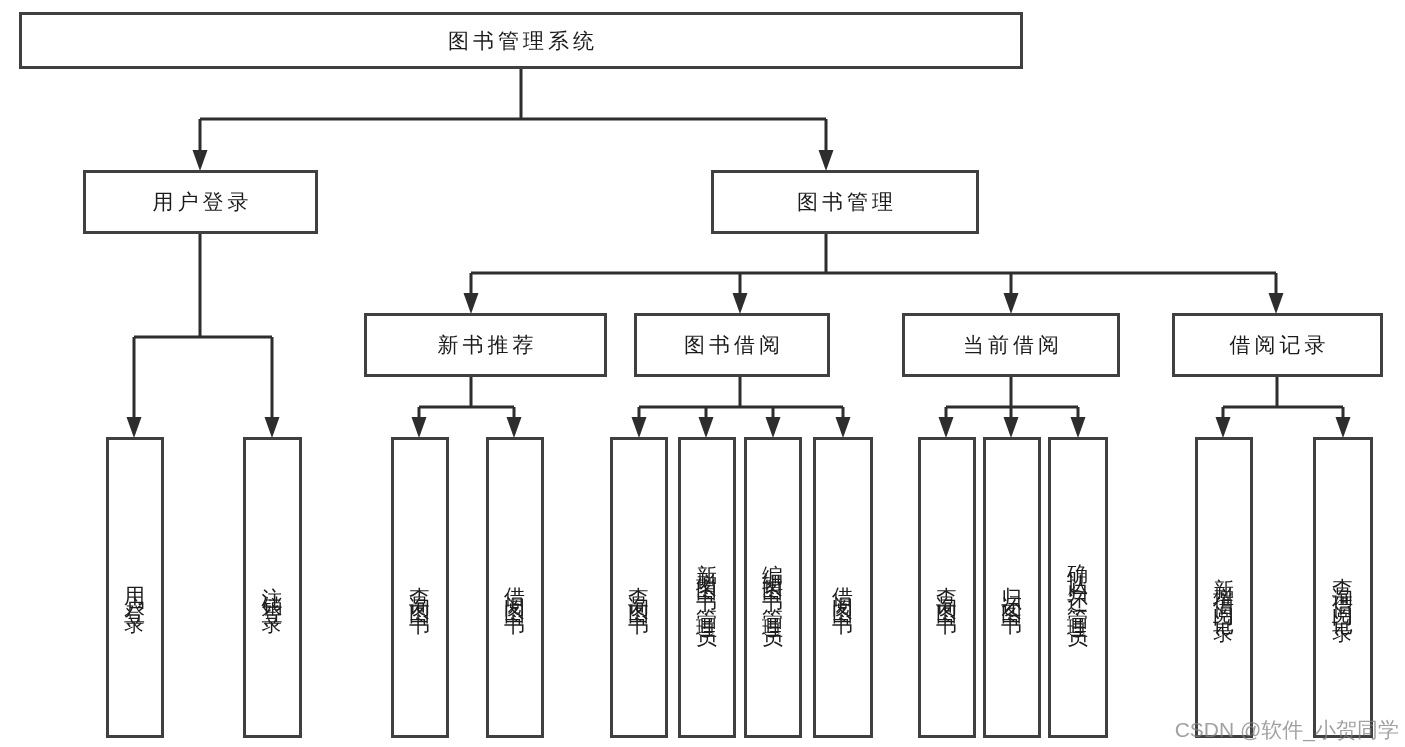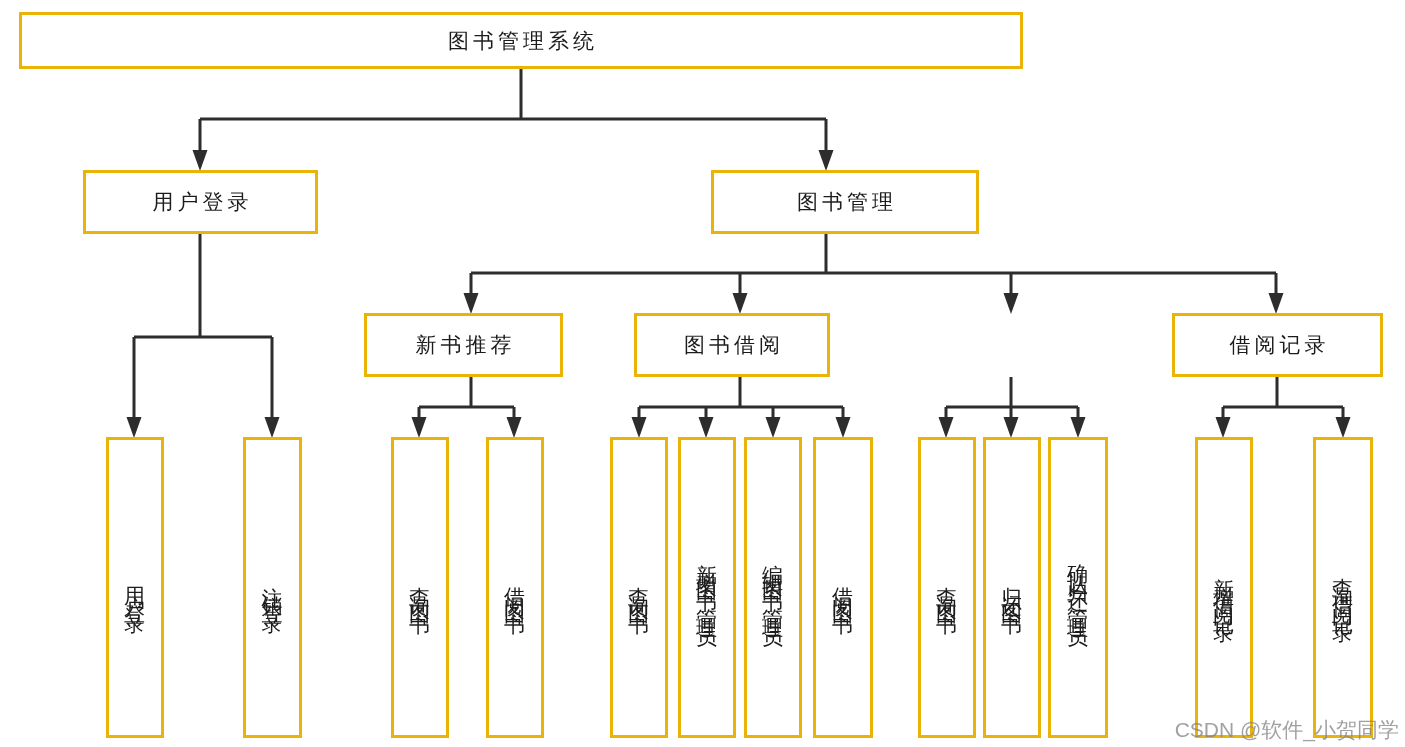--- a/index.html
+++ b/index.html
@@ -26,21 +26,21 @@
     fill: none;
   }
   #connector-layer polygon {
     fill: #2d2d2d;
     stroke: none;
   }
   .node {
     position: absolute;
     box-sizing: border-box;
     background: #ffffff;
-    border: 3px solid #eab308;
+    border: 3px solid #404040;
     display: flex;
     align-items: center;
     justify-content: center;
     color: #1c1c1c;
     text-align: right;
   }
   .hnode span {
     font-size: 21px;
     letter-spacing: 4px;
     text-indent: 4px;
@@ -55,21 +55,21 @@
     letter-spacing: 9px;
     color: #1c1c1c;
     white-space: nowrap;
   }
   
   .n-root  { left: 19px;  top: 12px;  width: 1004px; height: 57px; }
   
   .n-l1a   { left: 83px;  top: 170px; width: 235px;  height: 64px; }
   .n-l1b   { left: 711px; top: 170px; width: 268px;  height: 64px; }
   
-  .n-l2a   { left: 364px; top: 313px; width: 199px;  height: 64px; }
+  .n-l2a   { left: 364px; top: 313px; width: 243px;  height: 64px; }
   .n-l2b   { left: 634px; top: 313px; width: 196px;  height: 64px; }
   .n-l2c   { left: 902px; top: 313px; width: 218px;  height: 64px; }
   .n-l2d   { left: 1172px;top: 313px; width: 211px;  height: 64px; }
   
   .leaf    { top: 437px;  height: 301px; }
   .n-f01 { left: 106px;  width: 58px; }
   .n-f02 { left: 243px;  width: 59px; }
   .n-f03 { left: 391px;  width: 58px; }
   .n-f04 { left: 486px;  width: 58px; }
   .n-f05 { left: 610px;  width: 58px; }
@@ -149,20 +149,23 @@
   <div class="node hnode n-l1b">
     <span>图书管理</span>
   </div>
 
   <div class="node hnode n-l2a">
     <span>新书推荐</span>
   </div>
   <div class="node hnode n-l2b">
     <span>图书借阅</span>
   </div>
+  <div class="node hnode n-l2c">
+    <span>当前借阅</span>
+  </div>
   <div class="node hnode n-l2d">
     <span>借阅记录</span>
   </div>
 
   <div class="node vnode leaf n-f01">
     <span>用户登录</span>
   </div>
   <div class="node vnode leaf n-f02">
     <span>注销登录</span>
   </div>

